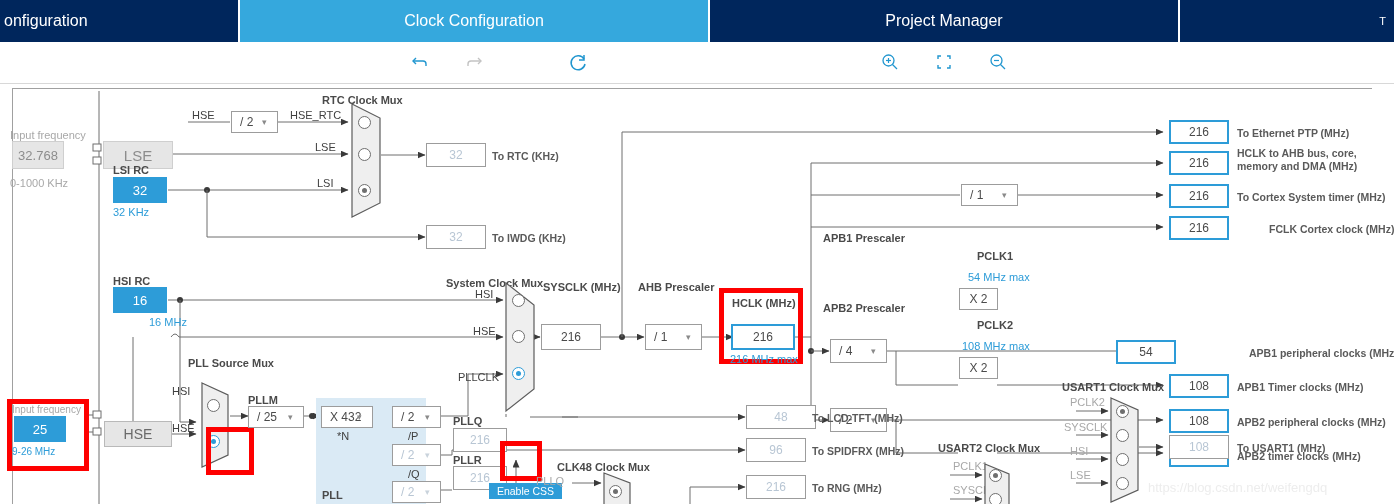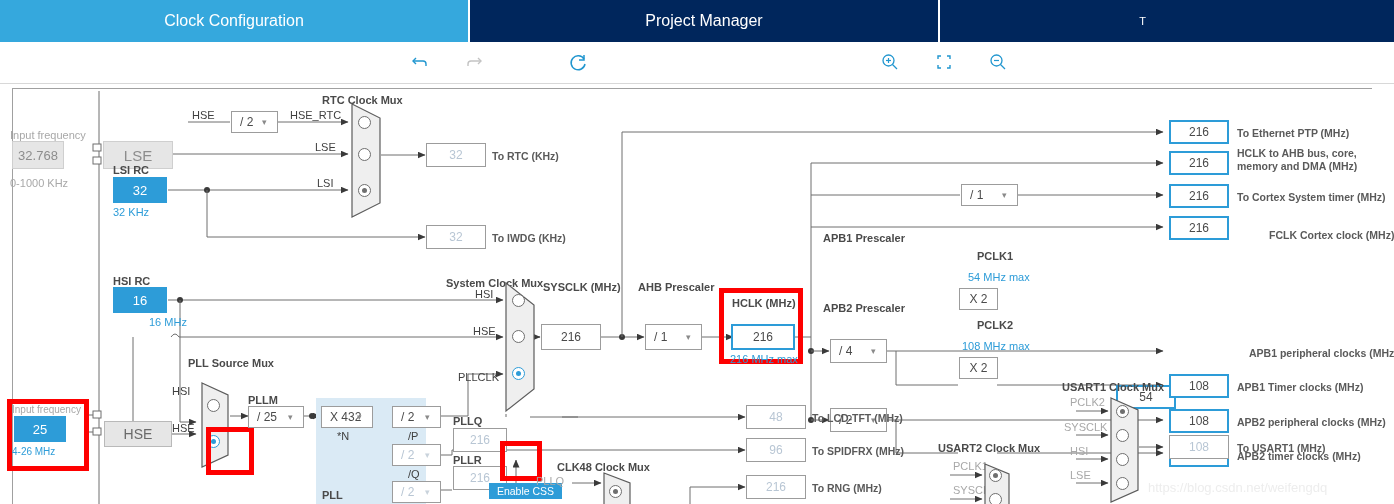--- a/index.html
+++ b/index.html
@@ -175,20 +175,23 @@
     left: 3px; top: 3px; width: 5px; height: 5px;
     border-radius: 50%; background: #2d9cd8;
   }
   .radio.on.grey { border-color: #6f6f6f; }
   .radio.on.grey::after { background: #6f6f6f; }
 </style>
 </head>
 <body>
 
 <div id="tabbar">
+  <div class="tab t0">
+    <span>onfiguration</span>
+  </div>
   <div class="tab t1 active">
     <span>Clock Configuration</span>
   </div>
   <div class="tab t2">
     <span>Project Manager</span>
   </div>
   <div class="tab t3">
     <span>T</span>
   </div>
 </div>
@@ -408,21 +411,21 @@
   <div class="box dis" style="left:426px; top:140px; width:60px; height:24px;">32</div>
   <div class="lbl out" style="left:492px; top:147px;">To IWDG (KHz)</div>
 
   <div class="lbl bold" style="left:113px; top:190px;">HSI RC</div>
   <div class="box osc" style="left:113px; top:202px; width:54px; height:26px;">16</div>
   <div class="lbl blue" style="left:113px; top:231px;margin-left:36px;">16 MHz</div>
 
   <div class="hl" style="left:7px; top:314px; width:82px; height:72px;"></div>
   <div class="lbl grey" style="left:12px; top:319px; font-size:10px;">Input frequency</div>
   <div class="box osc" style="left:14px; top:331px; width:52px; height:26px;">25</div>
-  <div class="lbl blue" style="left:12px; top:361px; font-size:10px;">4-26 MHz</div>
+  <div class="lbl blue" style="left:12px; top:361px; font-size:10px;">9-26 MHz</div>
   <div class="box hse" style="left:104px; top:336px; width:68px; height:26px;">HSE</div>
 
   <div class="lbl bold" style="left:188px; top:272px;">PLL Source Mux</div>
   <div class="lbl" style="left:172px; top:300px;">HSI</div>
   <div class="lbl" style="left:172px; top:337px;">HSE</div>
   <div class="mux" style="left:200px; top:296px;">
     <svg width="30" height="88" viewBox="0 0 30 88">
       <polygon points="2,2 28,14 28,74 2,86" fill="#efefef" stroke="#5c5c5c" stroke-width="1.2"></polygon>
     </svg>
     <div class="radio" style="left:7px; top:18px;"></div>
@@ -523,35 +526,35 @@
   <div class="lbl out" style="left:1237px; top:42px;">To Ethernet PTP (MHz)</div>
 
   <div class="box blue-b" style="left:1169px; top:66px; width:60px; height:24px;">216</div>
   <div class="lbl out" style="left:1237px; top:62px; white-space:pre-line; line-height:13px;">HCLK to AHB bus, core,
 memory and DMA (MHz)</div>
 
   <div class="box blue-b" style="left:1169px; top:99px; width:60px; height:24px;">216</div>
   <div class="lbl out" style="left:1237px; top:106px;">To Cortex System timer (MHz)</div>
 
   <div class="box blue-b" style="left:1169px; top:131px; width:60px; height:24px;">216</div>
-  <div class="lbl out" style="left:1237px; top:144px;padding-left:32px;">FCLK Cortex clock (MHz)</div>
-
-  <div class="box blue-b" style="left:1116px; top:255px; width:60px; height:24px;margin-top:45px;">54</div>
+  <div class="lbl out" style="left:1237px; top:138px;padding-left:32px;">FCLK Cortex clock (MHz)</div>
+
+  <div class="box blue-b" style="left:1116px; top:255px; width:60px; height:24px;">54</div>
   <div class="lbl out" style="left:1249px; top:262px;">APB1 peripheral clocks (MHz)</div>
 
   <div class="box blue-b" style="left:1169px; top:289px; width:60px; height:24px;">108</div>
   <div class="lbl out" style="left:1237px; top:296px;">APB1 Timer clocks (MHz)</div>
 
   <div class="box blue-b" style="left:1169px; top:324px; width:60px; height:24px;">108</div>
   <div class="lbl out" style="left:1237px; top:331px;">APB2 peripheral clocks (MHz)</div>
 
   <div class="box blue-b" style="left:1169px; top:358px; width:60px; height:24px;">216</div>
   <div class="lbl out" style="left:1237px; top:365px;">APB2 timer clocks (MHz)</div>
 
-  <div class="box dis" style="left:746px; top:320px; width:60px; height:24px;">48</div>
+  <div class="box dis" style="left:746px; top:320px; width:70px; height:24px;">48</div>
   <div class="lbl out" style="left:812px; top:327px;">To LCD-TFT (MHz)</div>
 
   <div class="box dis" style="left:746px; top:353px; width:60px; height:24px;">96</div>
   <div class="lbl out" style="left:812px; top:360px;">To SPIDFRX (MHz)</div>
 
   <div class="box dis" style="left:746px; top:390px; width:60px; height:24px;">216</div>
   <div class="lbl out" style="left:812px; top:397px;">To RNG (MHz)</div>
 
   <div class="lbl bold" style="left:557px; top:376px;">CLK48 Clock Mux</div>
   <div class="lbl grey" style="left:536px; top:390px;">PLLQ</div>

